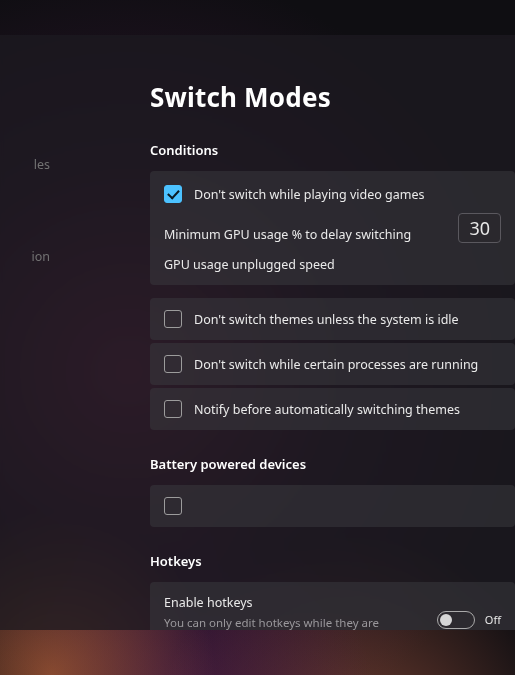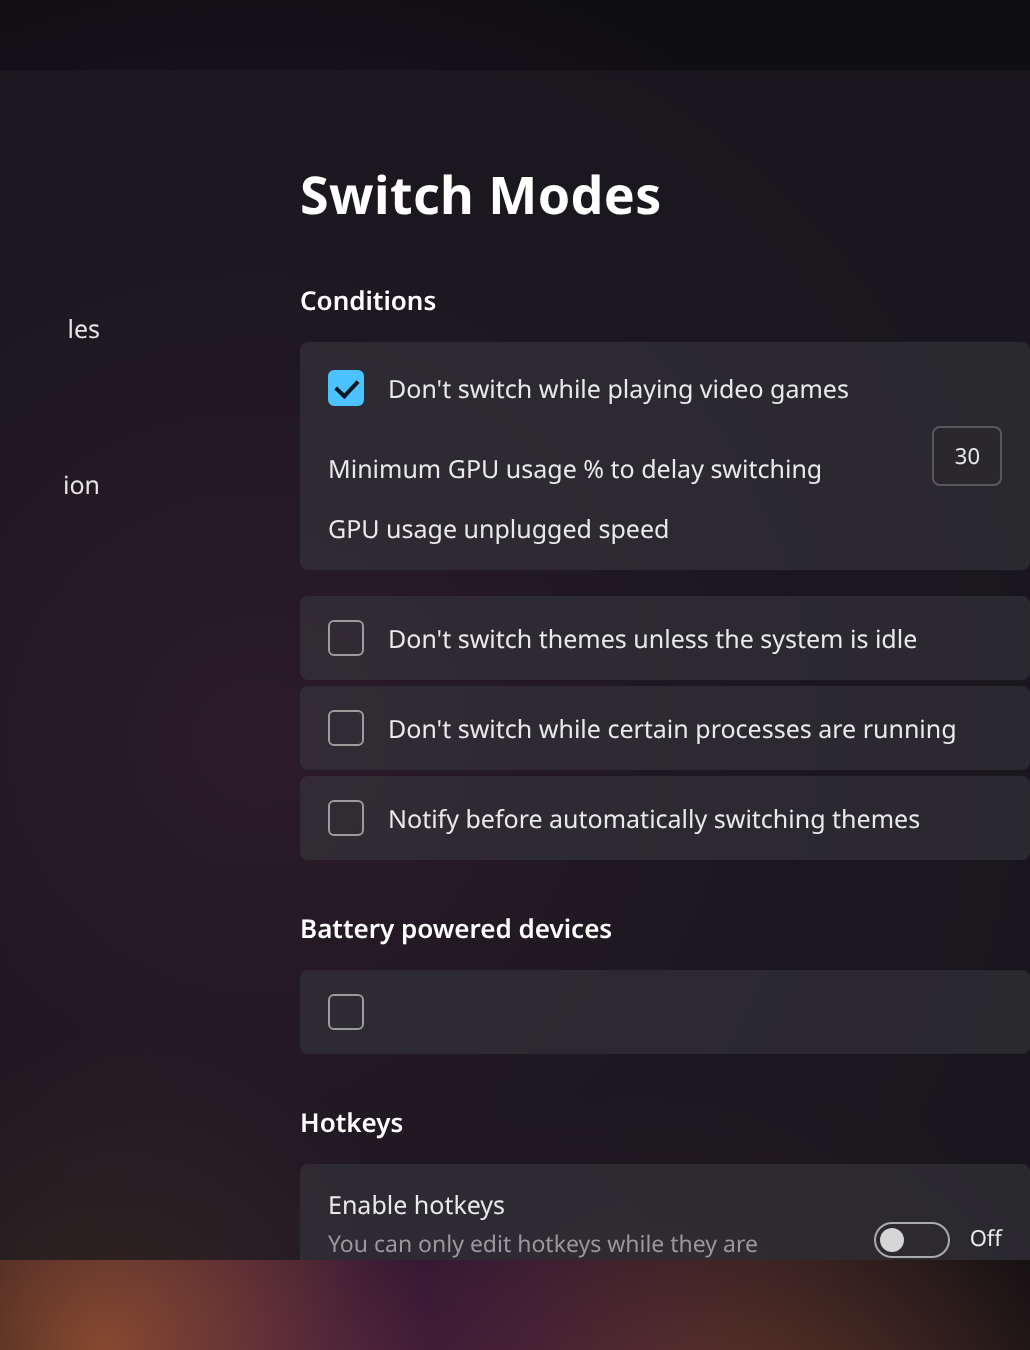--- a/index.html
+++ b/index.html
@@ -17,24 +17,24 @@
   .panel {
     position: absolute;
     top: 35px; left: 0; right: 0;
     height: 595px;
     background: rgba(28,26,32,0.78);
     backdrop-filter: blur(2px);
   }
   .sidebar {
     position: absolute;
     top: 115px; left: 0; width: 50px;
-    font-size: 12.5px; color: #e5e5e5;
+    font-size: 12.5px; color: #737373;
   }
   .sidebar-item { padding: 6px 0 6px 0; white-space: nowrap; direction: rtl; overflow: hidden; }
-  .sidebar-item + .sidebar-item { margin-top: 49px; }
+  .sidebar-item + .sidebar-item { margin-top: 63px; }
   .content {
     position: absolute;
     top: 0; left: 150px; right: 0; bottom: 0;
     padding-top: 44px;
     overflow: hidden;
   }
   h1 { font-size: 26px; font-weight: 700; margin-bottom: 26px; letter-spacing: 0.2px; }
   .section-title { font-size: 13px; font-weight: 600; margin: 0 0 12px 0; color: #ffffff; }
   .card {
     background: rgba(58,56,62,0.55);
@@ -57,21 +57,21 @@
   .checkbox.checked::after {
     content: ""; width: 5px; height: 9px; border: solid #0b1a22; border-width: 0 2px 2px 0;
     transform: rotate(43deg) translate(-1px,-1px);
   }
   .lbl { font-size: 12.5px; color: #eaeaea; }
   .sublbl { font-size: 11.5px; color: #9a989c; margin-top: 4px; }
   .field {
     height: 30px; min-width: 48px;
     background: rgba(42,40,46,0.9);
     border: 1px solid #5a585e; border-radius: 4px;
-    color: #e8e8e8; font-size: 11px;
+    color: #e8e8e8; font-size: 18px;
     padding: 0 10px; display: flex; align-items: center;
     white-space: nowrap;
   }
   .toggle-wrap { display: flex; align-items: center; gap: 10px; }
   .toggle {
     width: 38px; height: 18px; border-radius: 10px; border: 1px solid #aaa; position: relative;
     background: transparent;
   }
   .toggle::after {
     content: ""; position: absolute; left: 2px; top: 2px; width: 12px; height: 12px;

